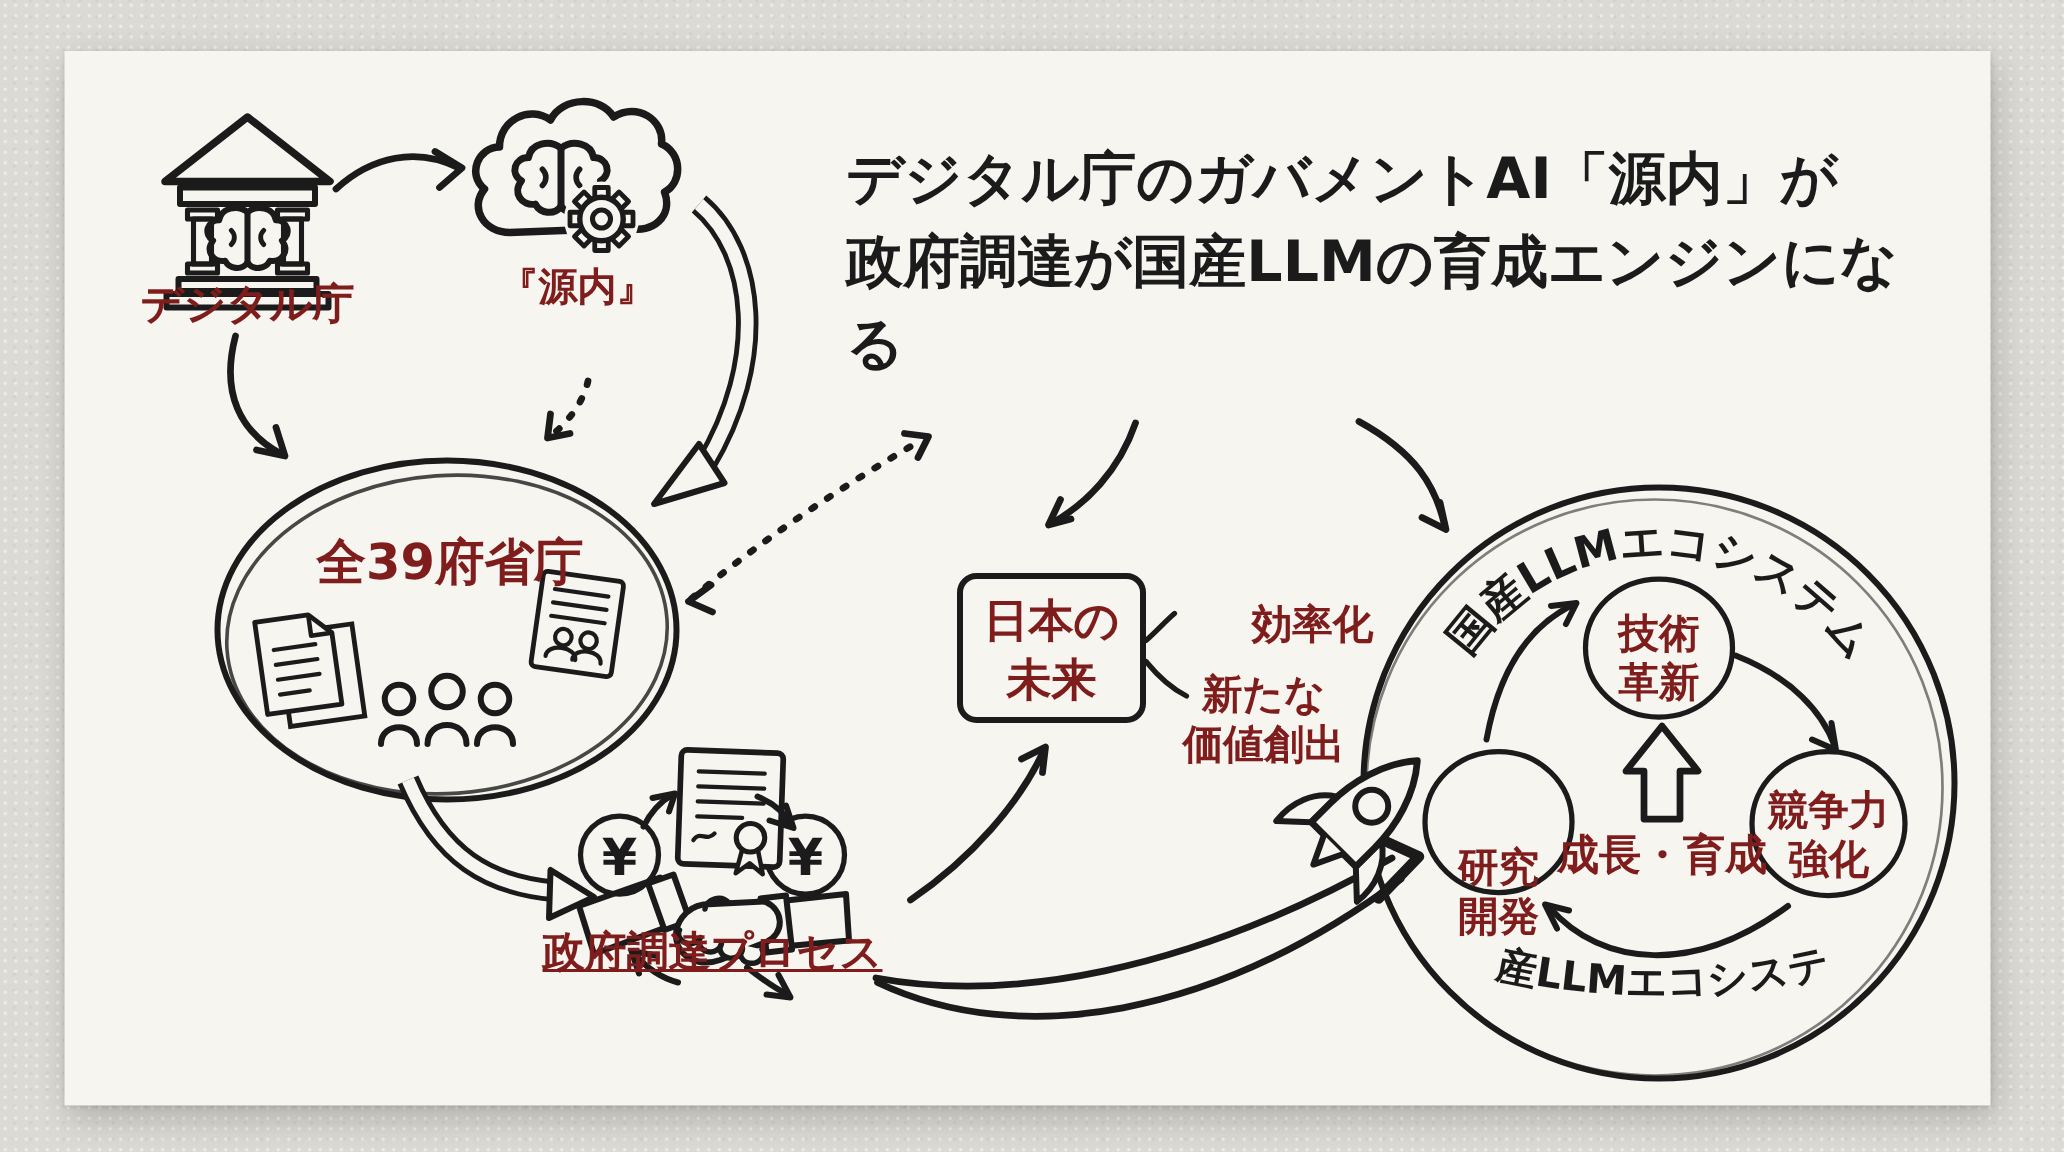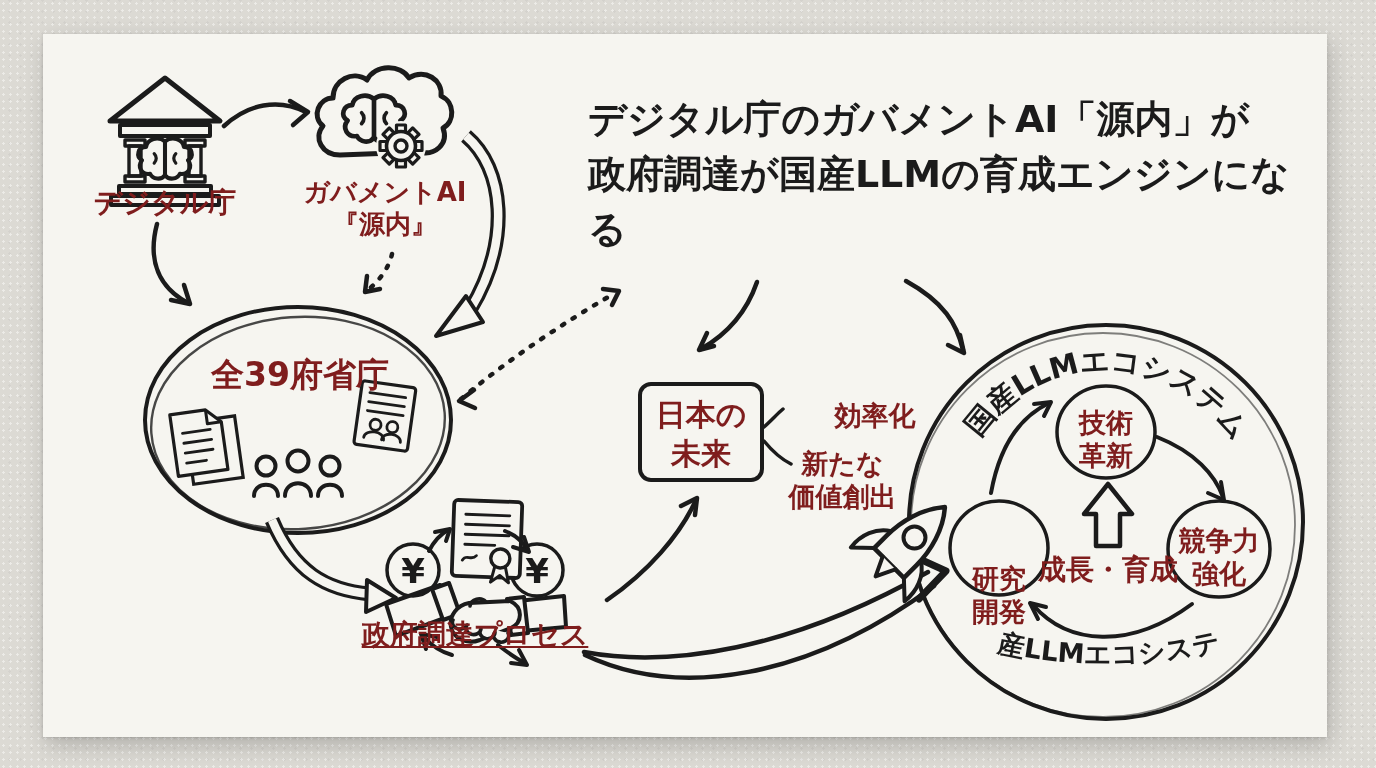--- a/index.html
+++ b/index.html
@@ -13,21 +13,21 @@
     font-family:"DejaVu Sans", sans-serif;
     color:#1b1b1b;
   }
   .card{
     position:absolute; left:43px; top:34px; width:1284px; height:703px;
     background:#f6f5f0;
     box-shadow: 3px 8px 22px rgba(0,0,0,.20), 0 1px 3px rgba(0,0,0,.12);
   }
   svg.art{position:absolute; left:0; top:0; width:1376px; height:768px;}
   .txt{position:absolute; font-weight:700; color:#7f1d1d; text-align:center; white-space:nowrap;}
-  .title{position:absolute; left:588px; top:92px; width:720px; font-weight:800; font-size:38px; line-height:55px; text-align:left; letter-spacing:0;}
+  .title{position:absolute; left:564px; top:92px; width:720px; font-weight:800; font-size:38px; line-height:55px; text-align:left; letter-spacing:0;}
   svg text{font-family:"DejaVu Sans", sans-serif; font-weight:700; fill:#1b1b1b;}
 </style>
 </head>
 <body>
 
 <div class="card"></div>
 
 <svg class="art" viewBox="0 0 1376 768" xmlns="http://www.w3.org/2000/svg" xmlns:xlink="http://www.w3.org/1999/xlink">
   <defs>
     <g id="brain">
@@ -218,21 +218,20 @@
 </svg>
 
 <div class="title">
   <div>デジタル庁のガバメントAI「源内」が</div>
   <div>政府調達が国産LLMの育成エンジンになる</div>
 </div>
 
 <div class="txt" style="left:85px; top:184px; width:160px; font-size:28px;">デジタル庁</div>
 
 <div class="txt" style="left:290px; top:176px; width:190px; font-size:26px; line-height:32px;">
-  <div>ガバメントAI</div>
   <div>『源内』</div>
 </div>
 
 <div class="txt" style="left:168px; top:352px; width:264px; font-size:33px; line-height:45px;">
   <div>全39府省庁</div>
 </div>
 
 <div class="txt" style="left:641px; top:395px; width:120px; font-size:30px; line-height:39px;">
   <div>日本の</div>
   <div>未来</div>

